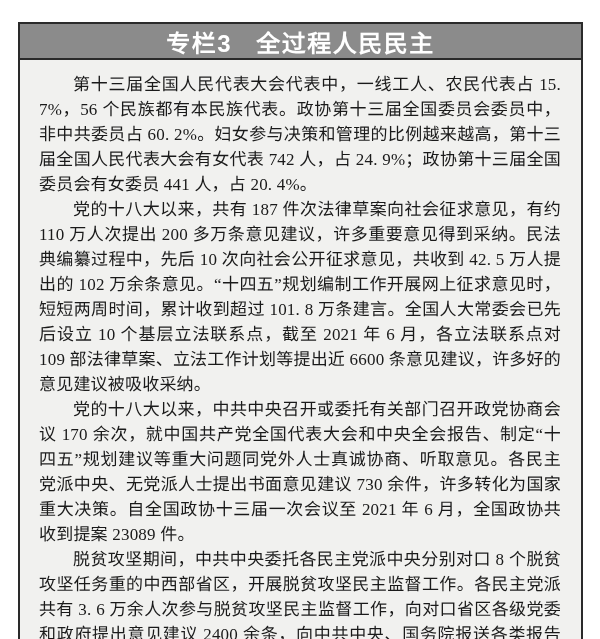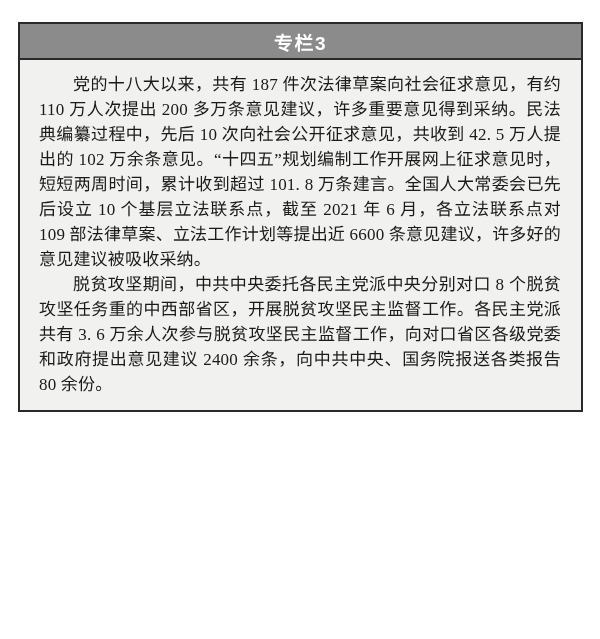--- a/index.html
+++ b/index.html
@@ -35,21 +35,21 @@
   .box-header {
     height: 36px;
     background: var(--header-bg);
     border-bottom: 2px solid var(--border);
     display: flex;
     align-items: center;
     justify-content: center;
     gap: 1em;
     font-family: "Liberation Sans", "DejaVu Sans", sans-serif;
     font-weight: bold;
-    font-size: 19px;
+    font-size: 24px;
     letter-spacing: 1.5px;
     color: var(--header-text);
   }
   .box-body {
     padding: 12px 20px 13px 19px;
     color: var(--text);
   }
   .para {
     font-size: 17px;
     line-height: 25px;
@@ -59,19 +59,22 @@
     letter-spacing: 0.2px;
   }
 </style>
 </head>
 <body>
 
 <div class="page">
   <div class="box">
     <div class="box-header">
       <span>专栏3</span>
+      <span>全过程人民民主</span>
     </div>
     <div class="box-body">
+        <p class="para">第十三届全国人民代表大会代表中，一线工人、农民代表占 15. 7%，56 个民族都有本民族代表。政协第十三届全国委员会委员中，非中共委员占 60. 2%。妇女参与决策和管理的比例越来越高，第十三届全国人民代表大会有女代表 742 人，占 24. 9%；政协第十三届全国委员会有女委员 441 人，占 20. 4%。</p>
         <p class="para">党的十八大以来，共有 187 件次法律草案向社会征求意见，有约 110 万人次提出 200 多万条意见建议，许多重要意见得到采纳。民法典编纂过程中，先后 10 次向社会公开征求意见，共收到 42. 5 万人提出的 102 万余条意见。“十四五”规划编制工作开展网上征求意见时，短短两周时间，累计收到超过 101. 8 万条建言。全国人大常委会已先后设立 10 个基层立法联系点，截至 2021 年 6 月，各立法联系点对 109 部法律草案、立法工作计划等提出近 6600 条意见建议，许多好的意见建议被吸收采纳。</p>
+        <p class="para">党的十八大以来，中共中央召开或委托有关部门召开政党协商会议 170 余次，就中国共产党全国代表大会和中央全会报告、制定“十四五”规划建议等重大问题同党外人士真诚协商、听取意见。各民主党派中央、无党派人士提出书面意见建议 730 余件，许多转化为国家重大决策。自全国政协十三届一次会议至 2021 年 6 月，全国政协共收到提案 23089 件。</p>
         <p class="para">脱贫攻坚期间，中共中央委托各民主党派中央分别对口 8 个脱贫攻坚任务重的中西部省区，开展脱贫攻坚民主监督工作。各民主党派共有 3. 6 万余人次参与脱贫攻坚民主监督工作，向对口省区各级党委和政府提出意见建议 2400 余条，向中共中央、国务院报送各类报告 80 余份。</p>
       </div>
   </div>
 </div>
 
 </body></html>

